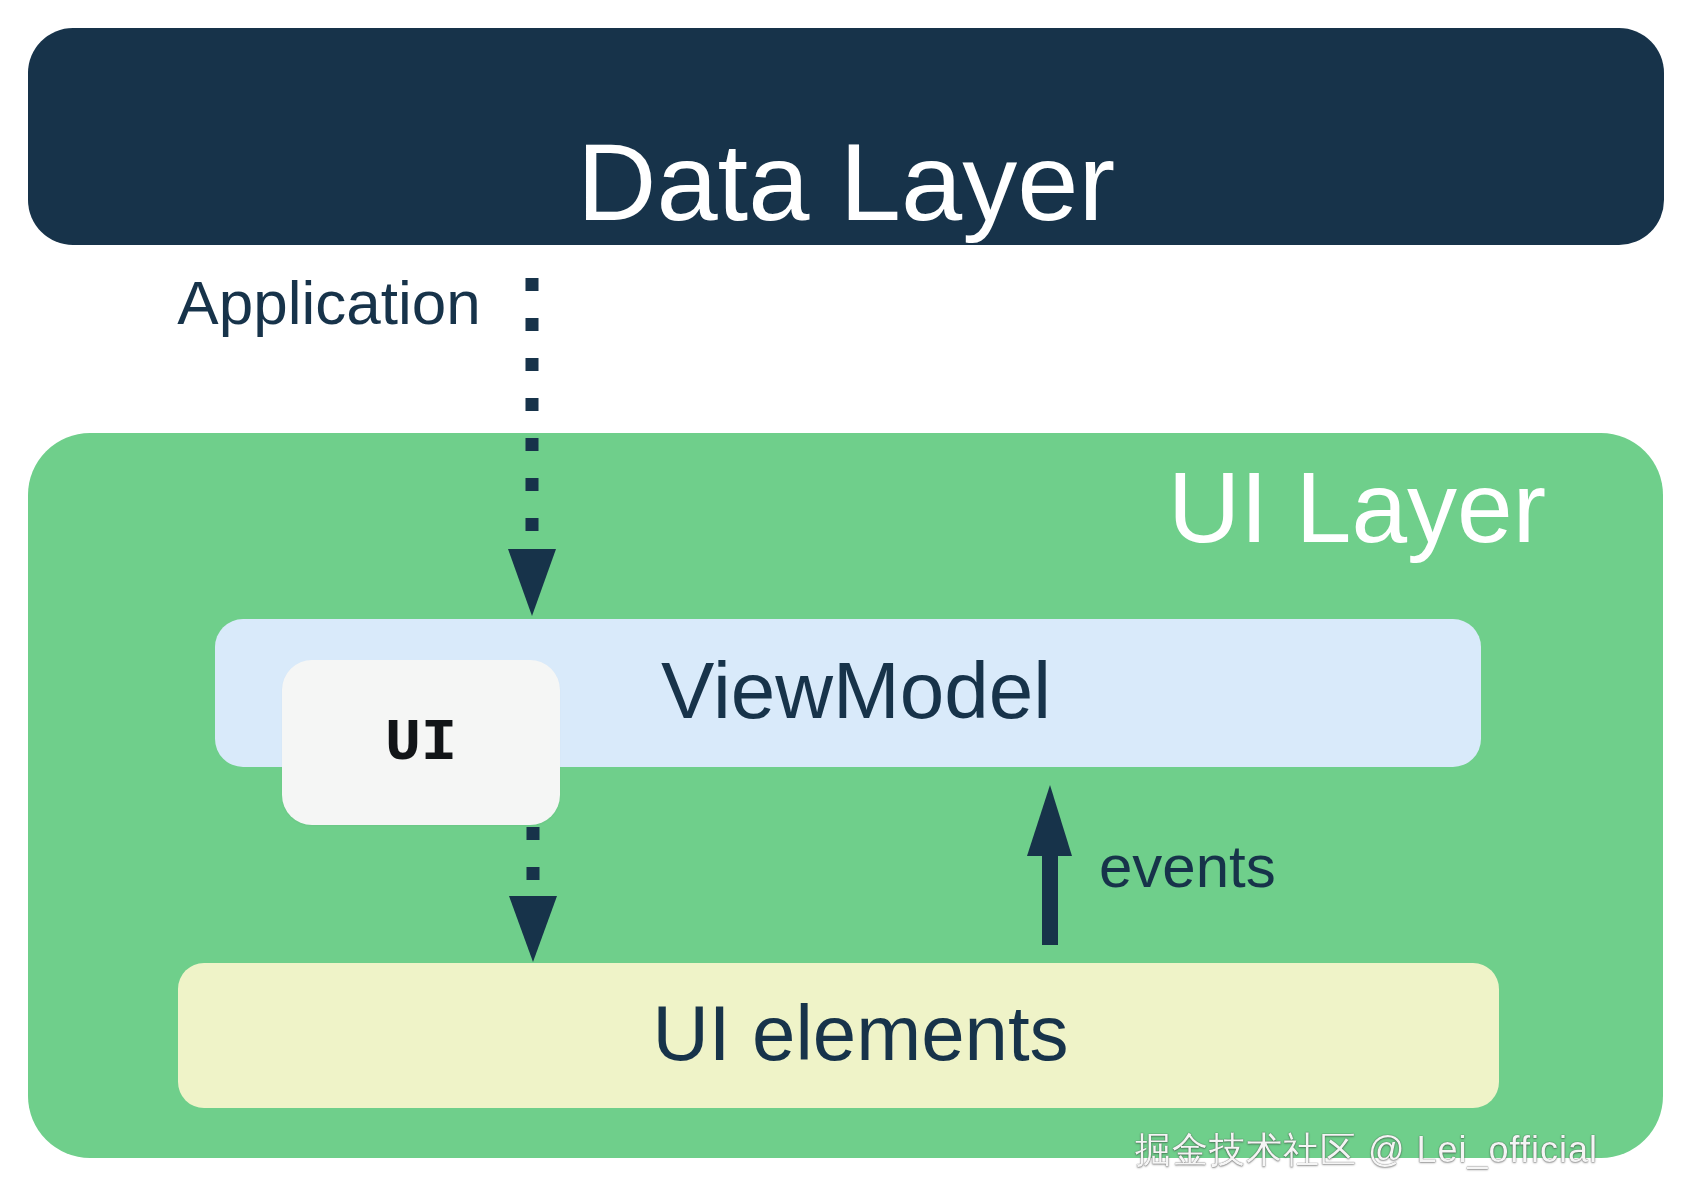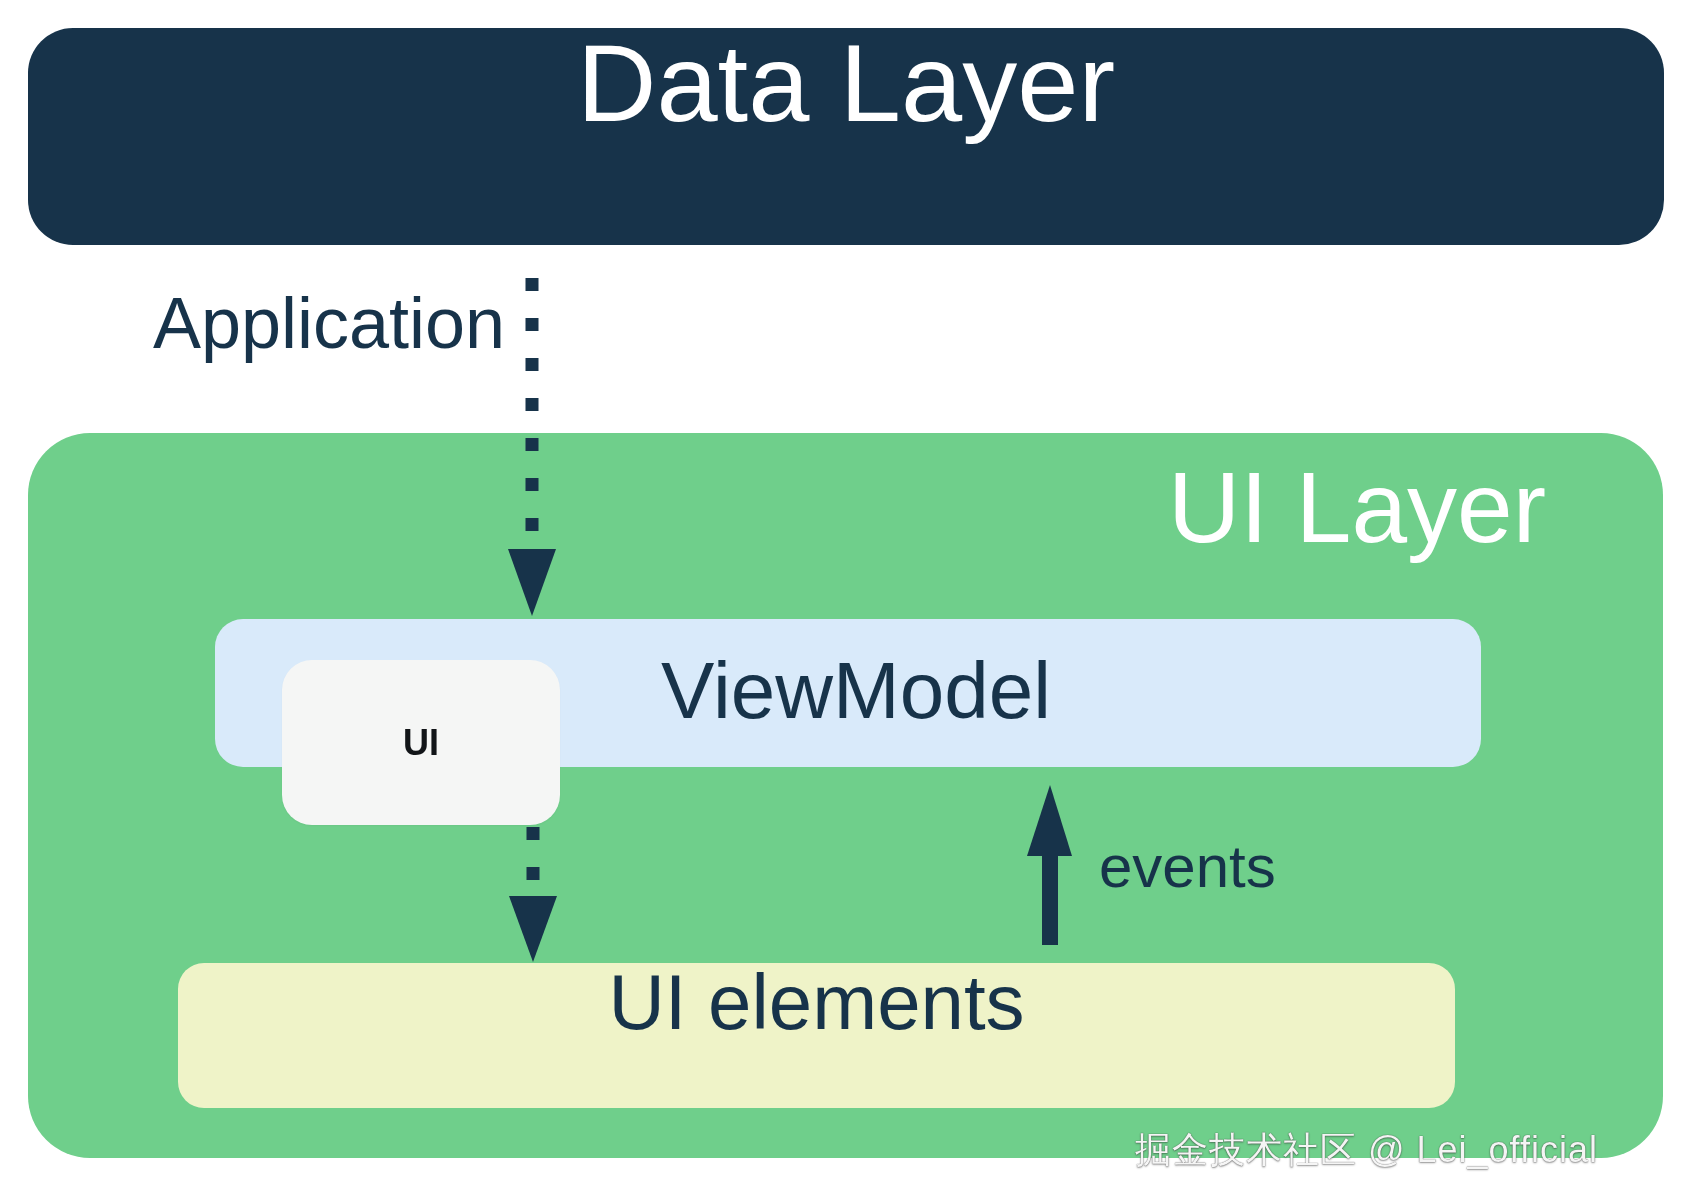--- a/index.html
+++ b/index.html
@@ -12,21 +12,21 @@
   }
   html,body{margin:0;padding:0;background:#fff;}
   body{font-family:"Liberation Sans",sans-serif;}
   #canvas{
     position:relative;width:1702px;height:1194px;background:#fff;overflow:hidden;
   }
   
   .data-layer-box{
     position:absolute;left:28px;top:28px;width:1636px;height:217px;
     background:var(--navy);border-radius:45px;
-    display:flex;align-items:flex-start;justify-content:center;
+    display:flex;align-items:flex-end;justify-content:center;
   }
   .data-layer-box .title{
     color:#fff;font-size:110px;line-height:110px;letter-spacing:0px;
     padding-bottom:8px;
   }
   .ui-layer-box{
     position:absolute;left:28px;top:433px;width:1635px;height:725px;
     background:var(--green);border-radius:62px;
   }
   .ui-layer-title{
@@ -41,35 +41,35 @@
   .viewmodel-box .label{
     color:var(--navy);font-size:80px;line-height:80px;padding-bottom:4px;margin-left:16px;
   }
   .ui-state-box{
     position:absolute;left:282px;top:660px;width:278px;height:165px;
     background:var(--state-bg);border-radius:30px;
     display:flex;flex-direction:column;align-items:center;justify-content:center;
     box-shadow:0 1px 2px rgba(0,0,0,0.04);
   }
   .ui-state-box .mono-line{
-    font-family:Liberation Sans, sans-serif;
-    font-weight:bold;color:#121518;font-size:36px;line-height:62px;
+    font-family:Liberation Mono, monospace;
+    font-weight:bold;color:#121518;font-size:60px;line-height:62px;
   }
   .ui-elements-box{
     position:absolute;left:178px;top:963px;width:1277px;height:145px;
     background:var(--yellow);border-radius:26px;
-    display:flex;justify-content:center;
+    display:flex;align-items:center;justify-content:center;padding-left:44px;
   }
   .ui-elements-box .label{
     color:var(--navy);font-size:78px;line-height:78px;padding-bottom:6px;
   }
   
   .app-data-label{
     position:absolute;left:149px;top:268px;width:360px;
-    text-align:center;color:var(--navy);font-size:72px;line-height:70px;margin-top:20px;
+    text-align:center;color:var(--navy);font-size:62px;line-height:70px;
   }
   .events-label{
     position:absolute;left:1099px;top:831px;
     color:var(--navy);font-size:60px;line-height:72px;
   }
   .watermark{
     position:absolute;right:104px;top:1128px;
     color:rgba(255,255,255,0.95);font-size:36px;line-height:44px;
     text-shadow:0 0 1px rgba(40,40,40,0.9),0 1px 2px rgba(40,40,40,0.45);
     letter-spacing:1px;

